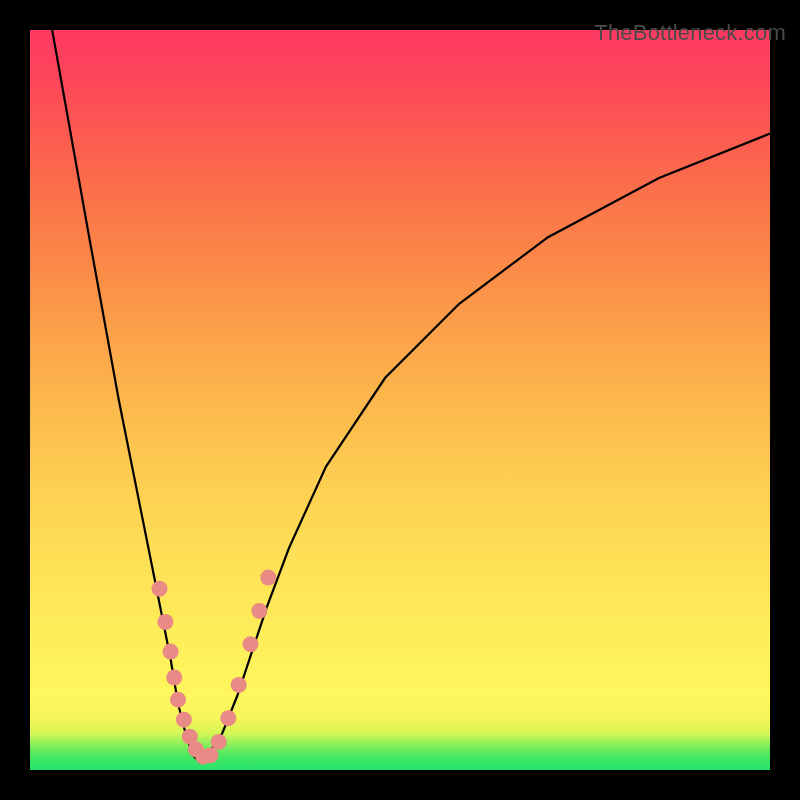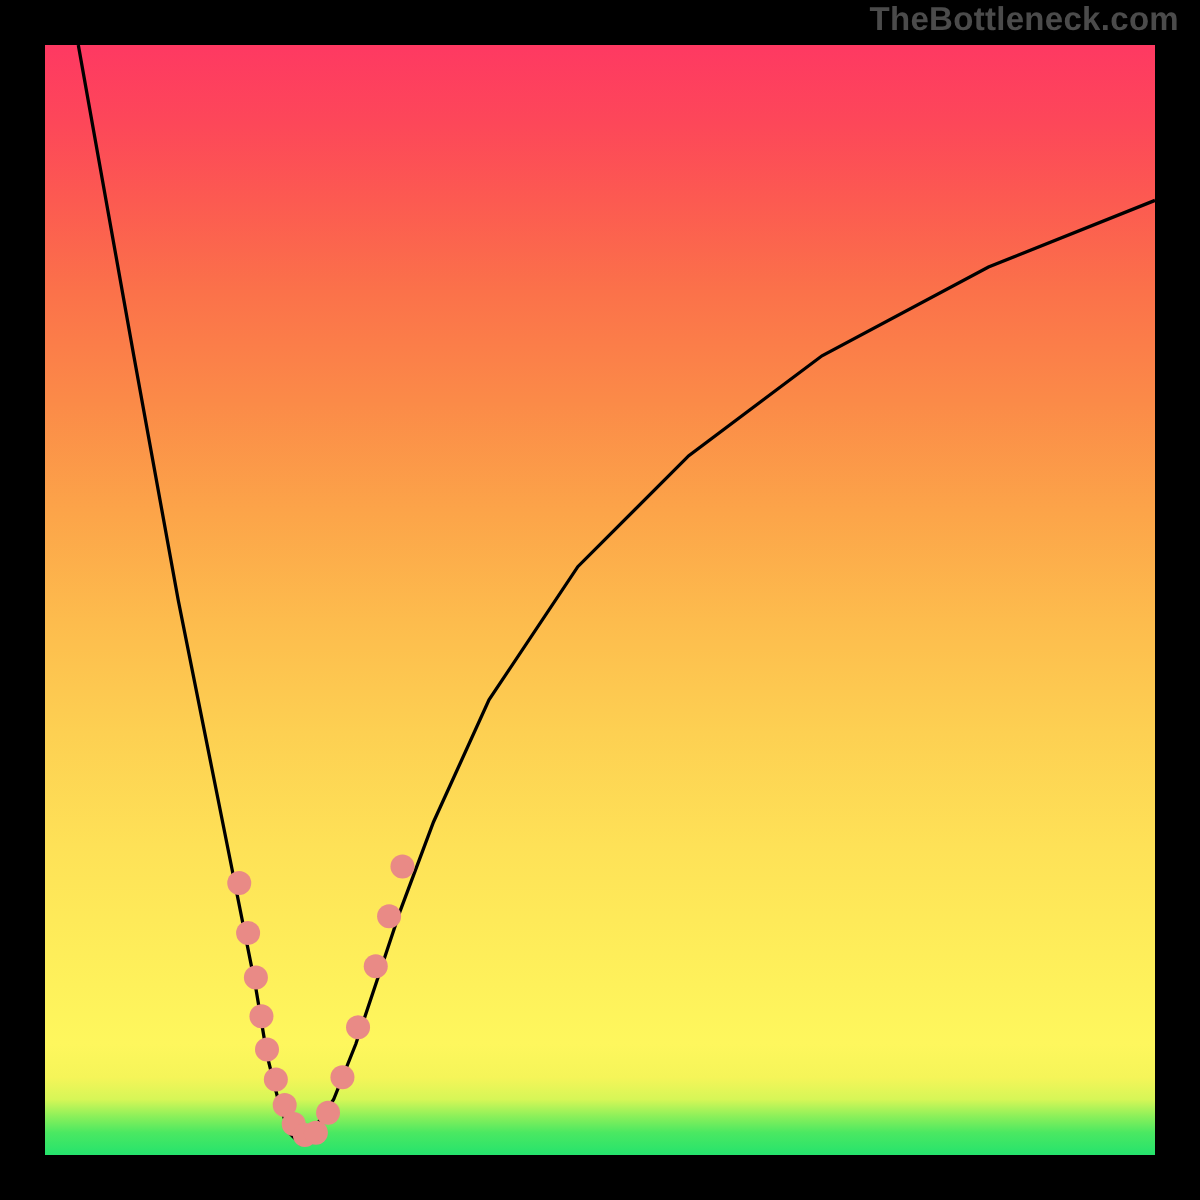--- a/index.html
+++ b/index.html
@@ -45,25 +45,25 @@
   }
   .curve-svg {
     position: absolute;
     left: 0;
     top: 0;
     width: 740px;
     height: 740px;
   }
   .watermark {
     position: absolute;
-    top: 0;
+    top: 20px;
     right: 14px;
     color: #4b4b4b;
     font-size: 22px;
-    font-weight: 700;
+    font-weight: 400;
     letter-spacing: 0.2px;
     user-select: none;
   }
 </style>
 </head>
 <body>
 
 <div class="frame">
   <div class="plot">
     <svg class="curve-svg" viewBox="0 0 740 740" preserveAspectRatio="none">

